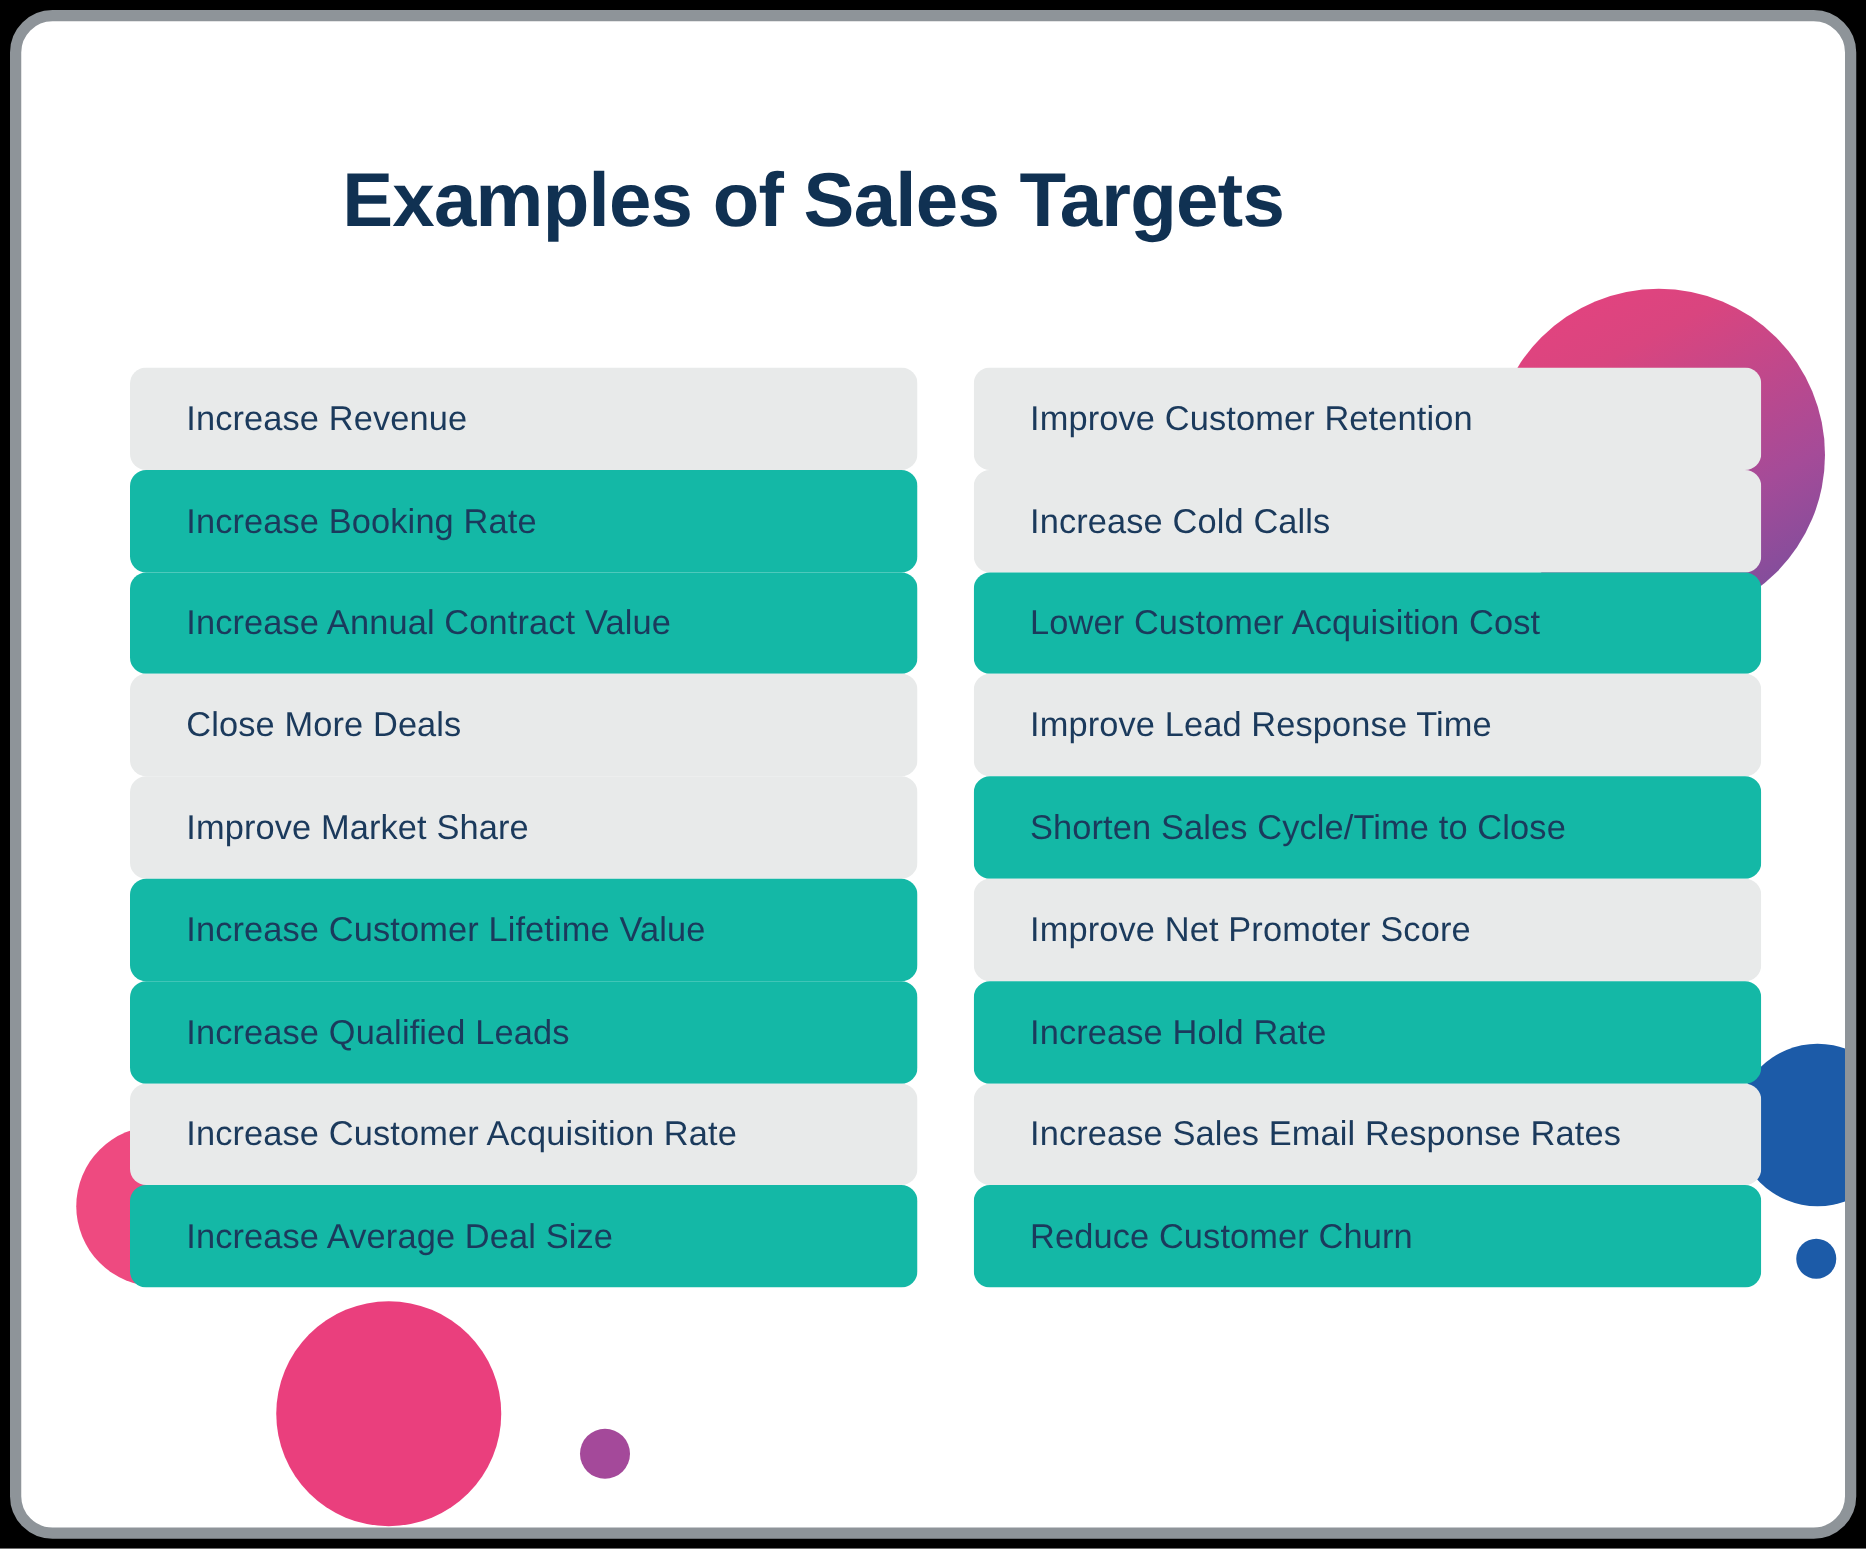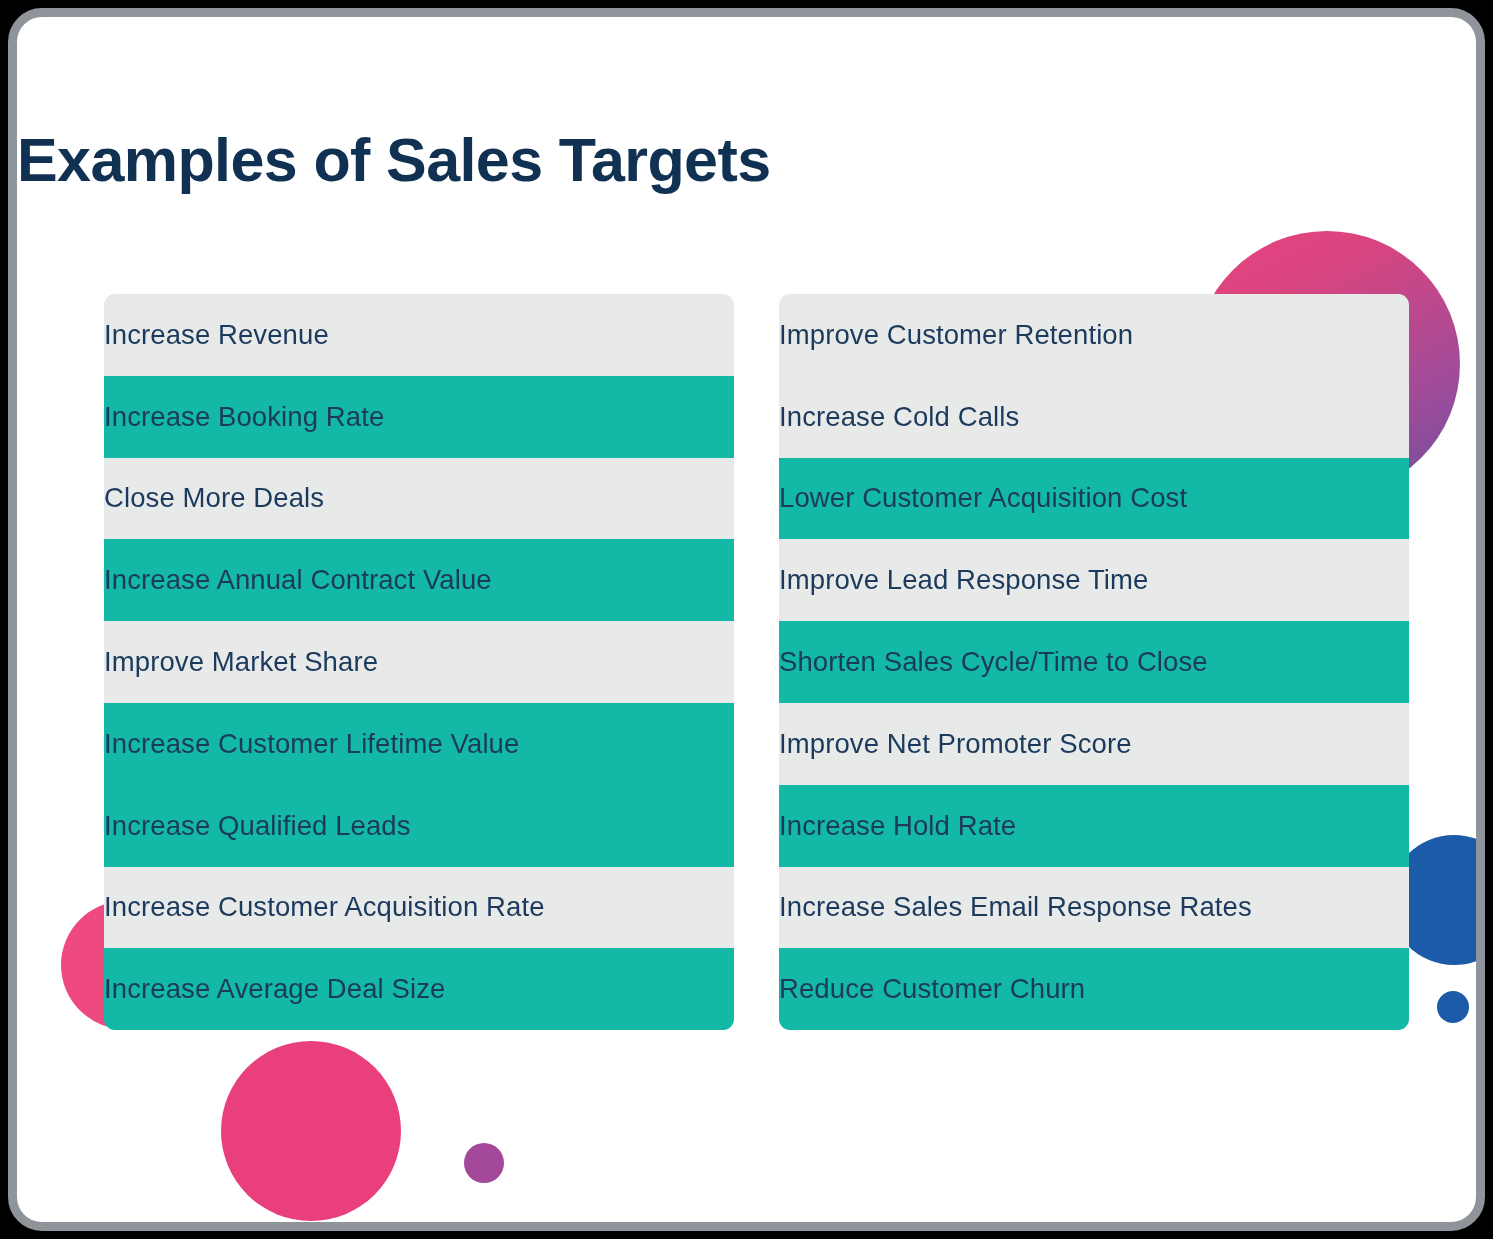--- a/index.html
+++ b/index.html
@@ -78,20 +78,21 @@
     height: 32px;
     background: #1c5ba8;
   }
 
   
   .page-title {
     position: absolute;
     left: 0;
     top: 108px;
     width: 1267px;
+    text-align: center;
     font-size: 61px;
     font-weight: bold;
     letter-spacing: -0.6px;
     color: #103152;
     line-height: 1.15;
     user-select: none;
   }
 
   
   .lists {
@@ -108,25 +109,27 @@
     border-radius: 11px;
     overflow: hidden;
   }
   #list-panel-left  { left: 87px;  }
   #list-panel-right { left: 762px; }
 
   .list-row {
     height: 81.8px;
     display: flex;
     align-items: center;
+    padding-left: 45px;
     box-sizing: border-box;
     font-size: 27.5px;
     color: #1b3a5c;
     letter-spacing: 0.1px;
     white-space: nowrap;
+    border-radius: 13px;
   }
   .list-row.odd  { background: #e8eaea; }
   .list-row.even { background: #14b8a6; }
 </style>
 </head>
 <body>
 
 <div class="screen">
   <div class="card">
 
@@ -134,22 +137,22 @@
     <div class="blob" id="blob-left"></div>
     <div class="blob" id="blob-bottom"></div>
     <div class="blob" id="blob-right-blue"></div>
 
     <div class="page-title">Examples of Sales Targets</div>
 
     <div class="lists">
       <div class="list-panel" id="list-panel-left">
           <div class="list-row odd">Increase Revenue</div>
           <div class="list-row even">Increase Booking Rate</div>
+          <div class="list-row even">Increase Annual Contract Value</div>
           <div class="list-row odd">Close More Deals</div>
-          <div class="list-row even">Increase Annual Contract Value</div>
           <div class="list-row odd">Improve Market Share</div>
           <div class="list-row even">Increase Customer Lifetime Value</div>
           <div class="list-row even">Increase Qualified Leads</div>
           <div class="list-row odd">Increase Customer Acquisition Rate</div>
           <div class="list-row even">Increase Average Deal Size</div>
         </div>
       <div class="list-panel" id="list-panel-right">
           <div class="list-row odd">Improve Customer Retention</div>
           <div class="list-row odd">Increase Cold Calls</div>
           <div class="list-row even">Lower Customer Acquisition Cost</div>

